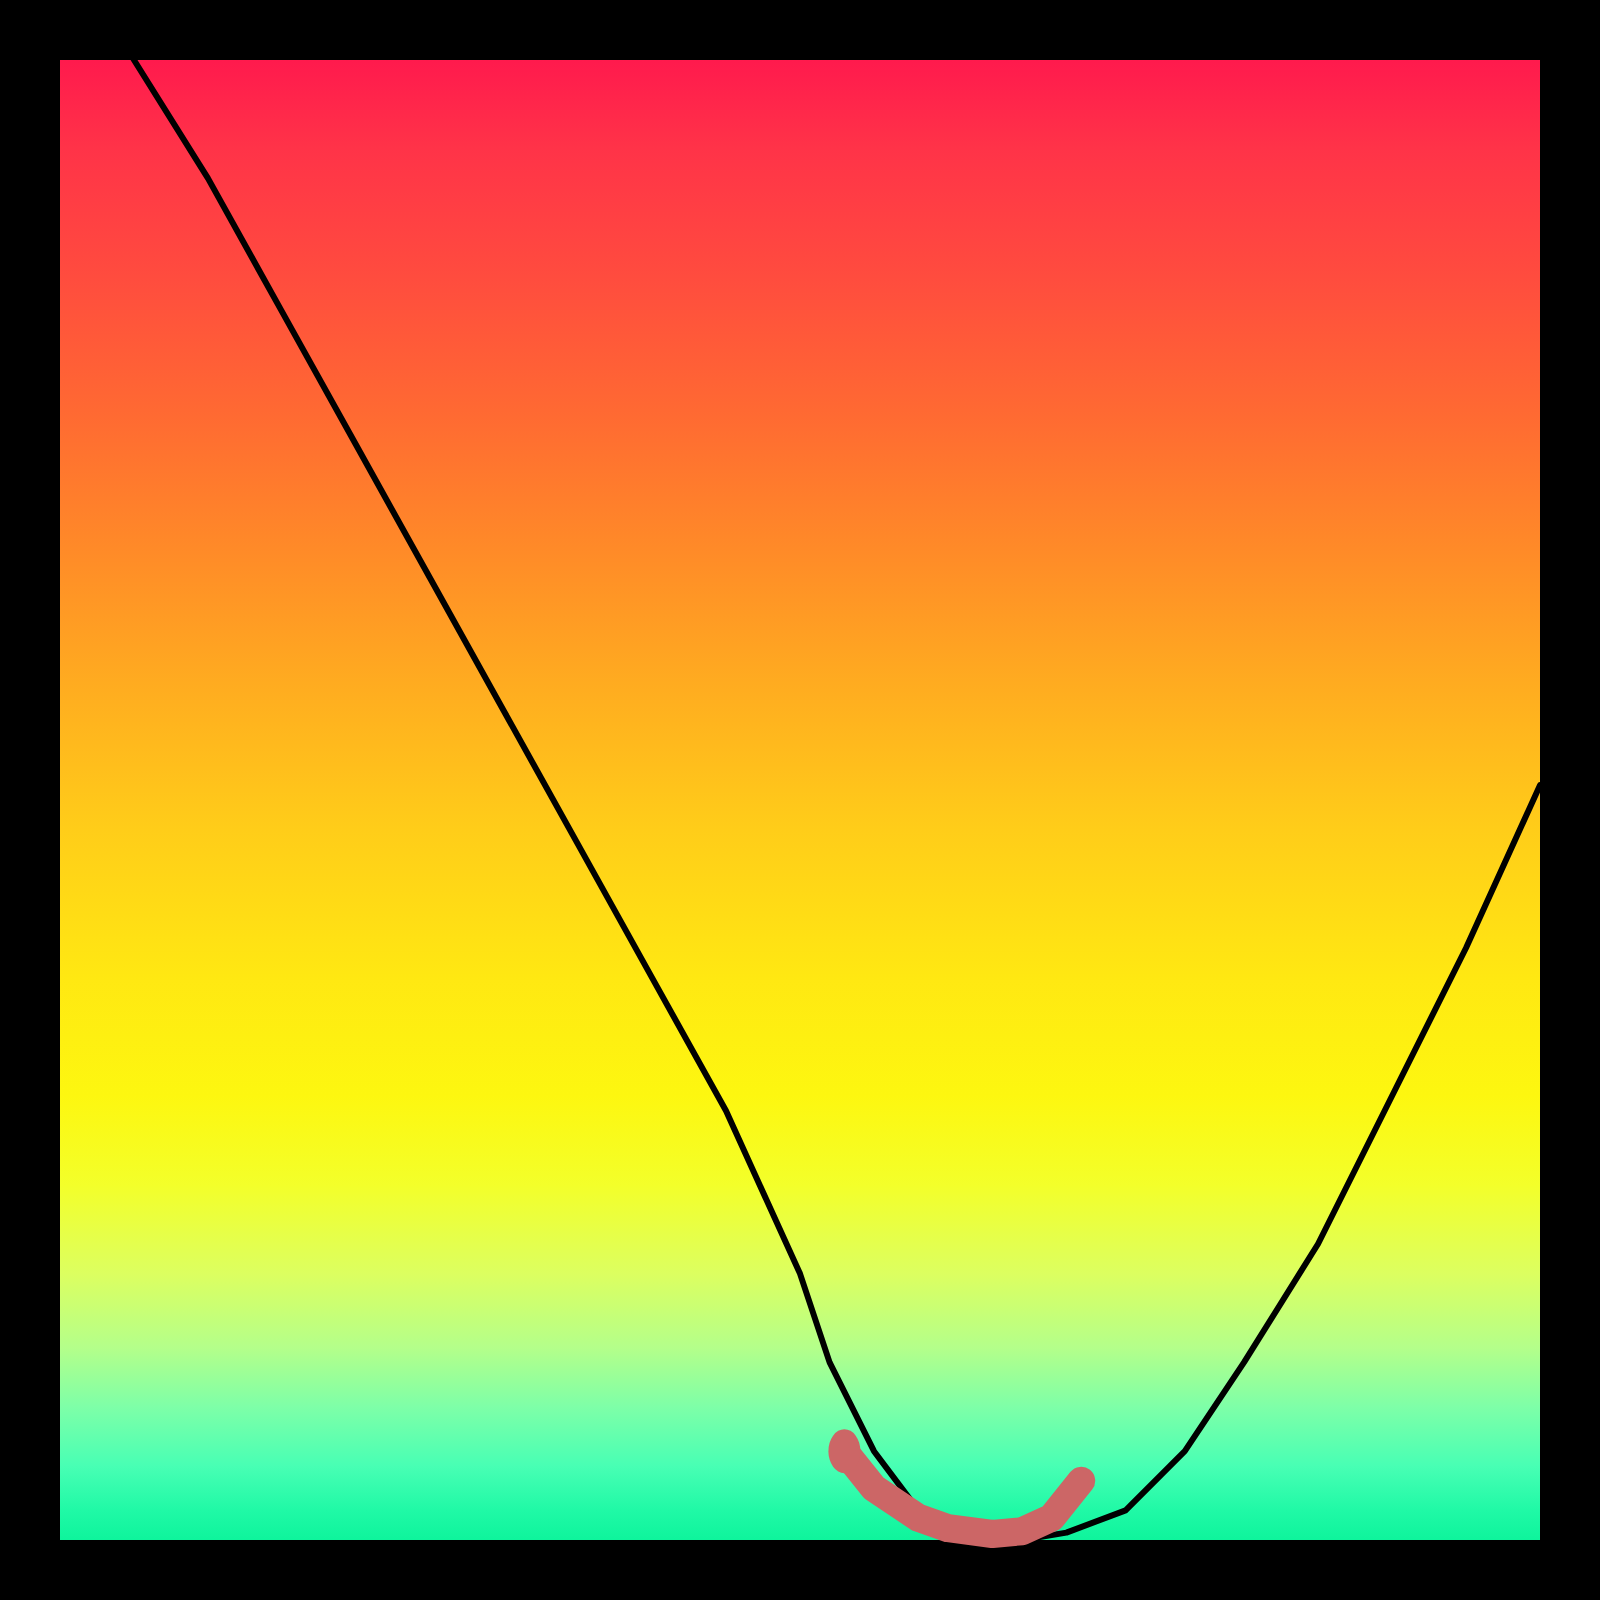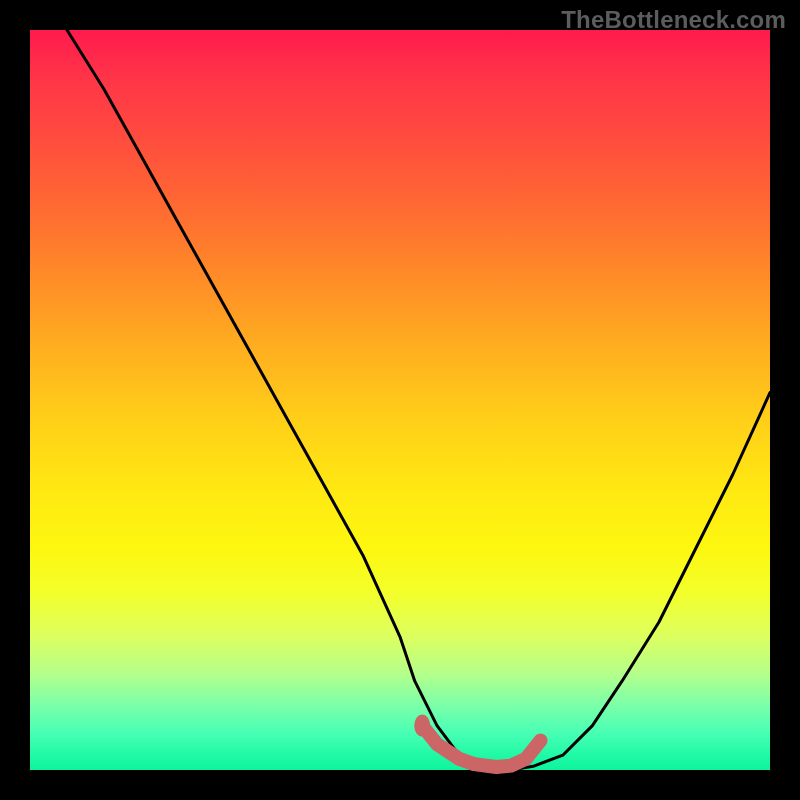--- a/index.html
+++ b/index.html
@@ -50,21 +50,20 @@
     position: absolute;
     left: 0; top: 0;
     width: 740px; height: 740px;
     overflow: visible;
   }
 </style>
 </head>
 <body>
 
 <div class="frame">
-  <div class="watermark">TheBottleneck.com</div>
   <div class="plot">
     <svg class="curve" viewBox="0 0 740 740">
       <g id="curve-group">
           <path d="M0.0 -59.2 L37.0 0.0 L74.0 59.2 L111.0 125.8 L148.0 192.4 L185.0 259.0 L222.0 325.6 L259.0 392.2 L296.0 458.8 L333.0 525.4 L370.0 606.8 L384.8 651.2 L407.0 695.6 L429.2 725.2 L444.0 736.3 L466.2 740.0 L481.0 740.0 L503.2 736.3 L532.8 725.2 L562.4 695.6 L592.0 651.2 L629.0 592.0 L666.0 518.0 L703.0 444.0 L740.0 362.6 " fill="none" stroke="#000000" stroke-width="3" stroke-linecap="round" stroke-linejoin="round"></path>
           <path d="M392.2 695.6 L407.0 714.1 L429.2 728.9 L444.0 734.1 L466.2 737.0 L481.0 735.6 L495.8 728.9 L510.6 710.4 " fill="none" stroke="#cc6666" stroke-width="14" stroke-linecap="round" stroke-linejoin="round"></path>
           <ellipse cx="392.2" cy="695.6" rx="8" ry="11" fill="#cc6666"></ellipse>
         </g>
     </svg>
   </div>
 </div>

